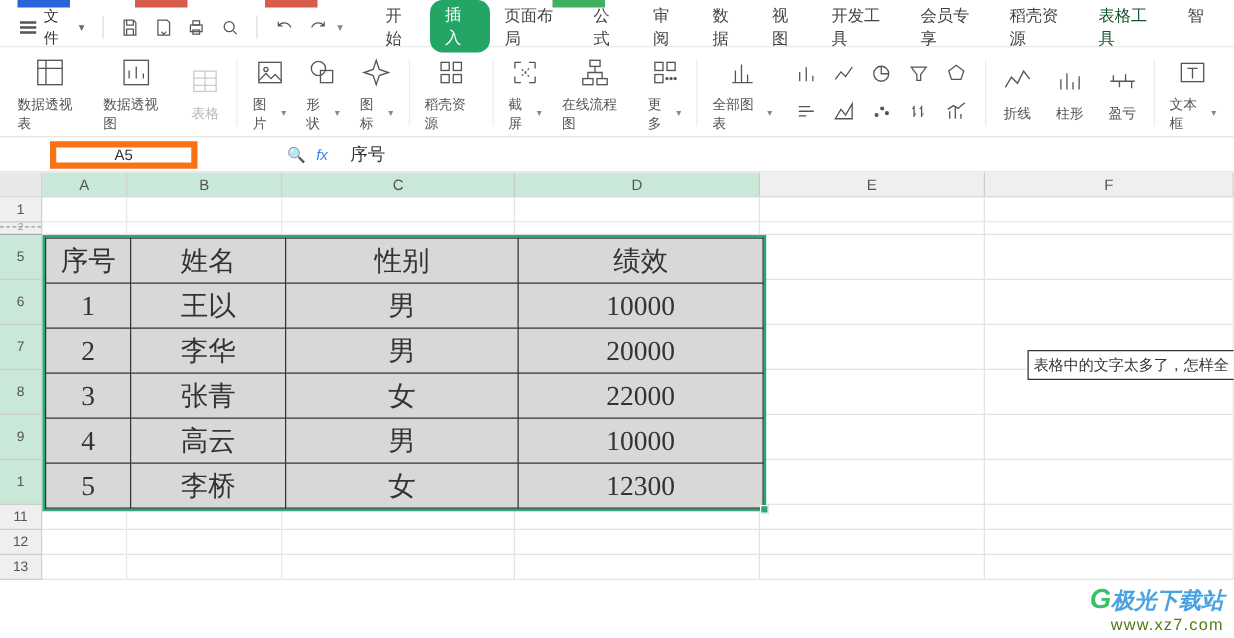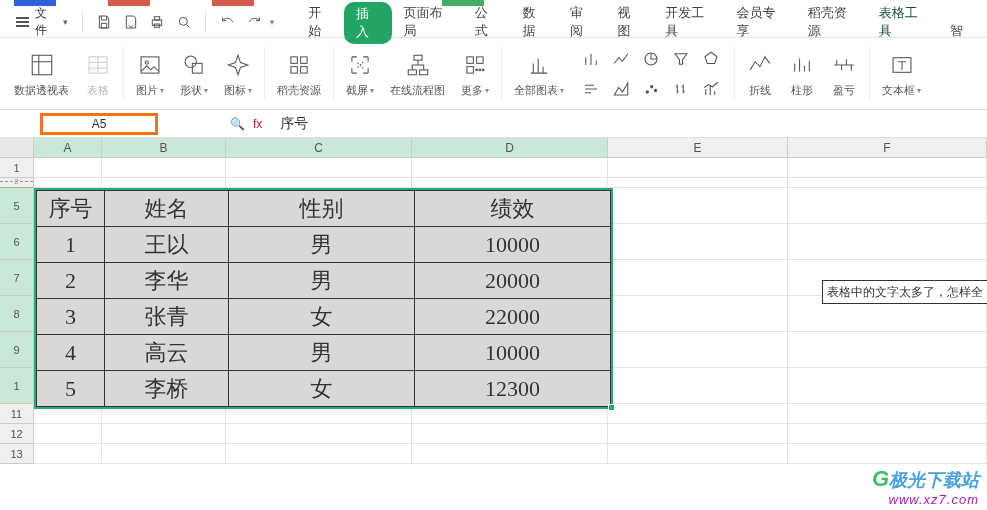--- a/index.html
+++ b/index.html
@@ -14,44 +14,44 @@
   
   
   .menu-row { height: 32px; display: flex; align-items: center; padding: 0 12px; border-bottom: 1px solid #e5e5e5; gap: 4px; }
   .file-menu { display: flex; align-items: center; gap: 6px; padding: 2px 4px; }
   .ham { display: inline-block; width: 14px; height: 10px; }
   .ham span { display: block; height: 2px; background: #555; margin-bottom: 2px; }
   .file-menu .chev { font-size: 9px; color: #666; }
   .divider-v { width: 1px; height: 18px; background: #ddd; margin: 0 6px; }
   .icon-btn { width: 24px; height: 24px; display: flex; align-items: center; justify-content: center; color: #555; cursor: pointer; border-radius: 3px; }
   .icon-btn svg { width: 16px; height: 16px; }
-  .menu-tabs { display: flex; align-items: flex-end; margin-left: 18px; gap: 0; }
+  .menu-tabs { display: flex; align-items: flex-start; margin-left: 18px; gap: 0; }
   .menu-tab { padding: 4px 12px; font-size: 13px; color: #444; cursor: pointer; }
   .menu-tab.active { background: #22a565; color: #fff; border-radius: 10px; padding: 3px 12px; }
   .menu-tab.green { color: #14532d; }
   
   
   .ribbon { height: 72px; display: flex; align-items: center; border-bottom: 1px solid #e0e0e0; padding: 0 6px; background: #fff; }
   .rgroup { display: flex; flex-direction: column; align-items: center; padding: 0 8px; height: 100%; justify-content: center; cursor: pointer; }
   .rgroup .ico { height: 32px; display: flex; align-items: center; justify-content: center; }
   .rgroup .ico svg { width: 26px; height: 26px; stroke: #555; fill: none; stroke-width: 1.3; }
   .rgroup .lbl { font-size: 11px; color: #555; margin-top: 2px; display: flex; align-items: center; gap: 2px; }
   .rgroup .lbl .dd { font-size: 8px; color: #888; }
   .rgroup.dis .lbl { color: #bbb; }
   .rgroup.dis .ico svg { stroke: #ccc; }
   .rsep { width: 1px; height: 54px; background: #eee; margin: 0 4px; }
   .mini-row { display: flex; gap: 4px; }
   .mini-ico { width: 26px; height: 26px; display: flex; align-items: center; justify-content: center; cursor: pointer; }
   .mini-ico svg { width: 18px; height: 18px; stroke: #555; fill: none; stroke-width: 1.4; }
   
   
   .fbar { height: 28px; display: flex; align-items: center; border-bottom: 1px solid #e0e0e0; background: #fff; }
-  .namebox { width: 118px; height: 22px; border: 3px solid #f97316; margin-left: 40px; display: flex; align-items: center; justify-content: center; font-size: 12px; color: #333; background: #fff; }
+  .namebox { width: 118px; height: 22px; border: 5px solid #f97316; margin-left: 40px; display: flex; align-items: center; justify-content: center; font-size: 12px; color: #333; background: #fff; }
   .fx-area { display: flex; align-items: center; margin-left: 72px; gap: 8px; }
-  .zoom-ico, .fx-lbl { color: #b91c1c; font-size: 12px; }
+  .zoom-ico, .fx-lbl { color: #3b82f6; font-size: 12px; font-style: italic; }
   .formula-val { font-size: 14px; color: #333; margin-left: 10px; font-family: SimSun, serif; }
   
   
   .sheet { position: relative; height: 372px; overflow: hidden; }
   .colheads { display: flex; height: 20px; background: #f0f0f0; border-bottom: 1px solid #ccc; }
   .corner { width: 34px; border-right: 1px solid #ccc; background: #e8e8e8; }
   .ch { border-right: 1px solid #ccc; text-align: center; font-size: 12px; color: #555; line-height: 20px; background: #efefef; }
   .ch.sel { background: #c9e8d8; }
   .chA { width: 68px; } .chB { width: 124px; } .chC { width: 186px; } .chD { width: 196px; }
   .chE { width: 180px; } .chF { width: 199px; }
@@ -78,21 +78,21 @@
   .dt td, .dt th { border: 1px solid #333; background: #d8d8d8; font-family: SimSun, serif; font-size: 22px; text-align: center; font-weight: normal; }
   .dt .cA { width: 68px; } .dt .cB { width: 124px; } .dt .cC { width: 186px; } .dt .cD { width: 196px; }
   .dt tr { height: 36px; }
   .sel-handle { position: absolute; right: -4px; bottom: -4px; width: 7px; height: 7px; background: #2aa876; border: 1px solid #fff; }
   
   .note-box { position: absolute; left: 788px; top: 122px; width: 199px; height: 24px; border: 1px solid #333; font-size: 12px; padding: 3px 4px; background: #fff; white-space: nowrap; overflow: hidden; font-family: SimSun, serif; }
   
   .watermark { position: absolute; right: 8px; bottom: 3px; text-align: right; }
   .watermark .wm1 { font-size: 18px; font-weight: bold; color: #4aa3e0; font-style: italic; }
   .watermark .wm1 .g { color: #3bbf6b; font-size: 22px; }
-  .watermark .wm2 { font-size: 13px; color: #a21caf; font-style: italic; letter-spacing: 1px; }
+  .watermark .wm2 { font-size: 13px; color: #4d7c0f; letter-spacing: 1px; }
 </style>
 </head>
 <body>
 
 <div class="top-thin">
   <div class="tab-blue"></div>
     <div class="tab-red"></div>
     <div class="tab-red2"></div>
     <div class="tab-green"></div>
 </div>
@@ -142,41 +142,52 @@
         <path d="M15 10h5V5 M20 10c-4-5-12-5-15 2" fill="none" stroke="#555" stroke-width="1.5"></path>
       </svg>
     </div>
   <span class="chev" style="font-size:9px;color:#888;">▾</span>
 
   <div class="menu-tabs">
     <div class="menu-tab">开始</div>
     <div class="menu-tab active">插入</div>
     <div class="menu-tab">页面布局</div>
     <div class="menu-tab">公式</div>
+    <div class="menu-tab">审阅</div>
     <div class="menu-tab">数据</div>
-    <div class="menu-tab">审阅</div>
     <div class="menu-tab">视图</div>
     <div class="menu-tab">开发工具</div>
     <div class="menu-tab">会员专享</div>
     <div class="menu-tab">稻壳资源</div>
     <div class="menu-tab green">表格工具</div>
     <div class="menu-tab">智</div>
   </div>
 </div>
 
 <div class="ribbon">
   <div class="rgroup">
     <div class="ico">
         <svg viewBox="0 0 32 32">
           <rect x="4" y="4" width="24" height="24"></rect>
           <path d="M4 12h24M12 4v24"></path>
         </svg>
       </div>
     <div class="lbl">
         <span>数据透视表</span>
+      </div>
+  </div>
+  <div class="rgroup">
+    <div class="ico">
+        <svg viewBox="0 0 32 32">
+          <rect x="4" y="4" width="24" height="24"></rect>
+          <path d="M9 22V14M16 22V10M23 22V17"></path>
+        </svg>
+      </div>
+    <div class="lbl">
+        <span>数据透视图</span>
       </div>
   </div>
   <div class="rgroup dis">
     <div class="ico">
         <svg viewBox="0 0 32 32">
           <rect x="5" y="6" width="22" height="20"></rect>
           <path d="M5 13h22M5 20h22M16 6v20"></path>
         </svg>
       </div>
     <div class="lbl">

